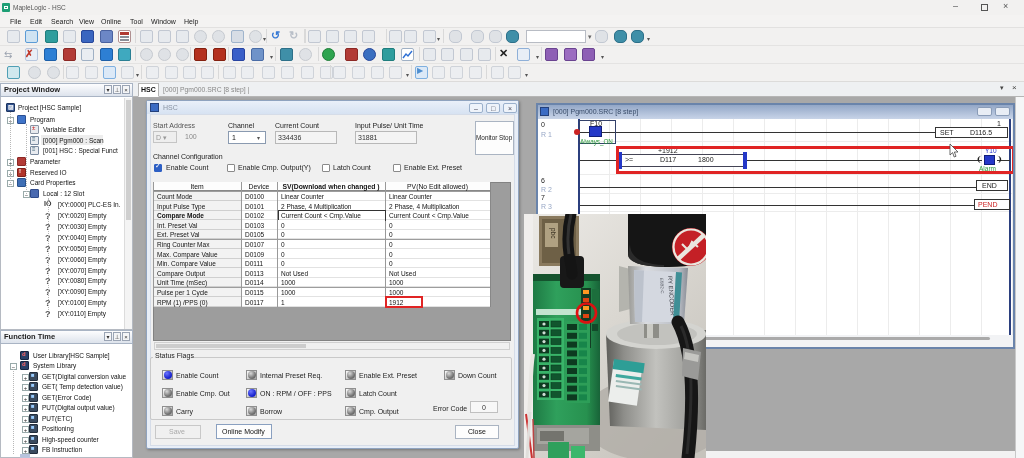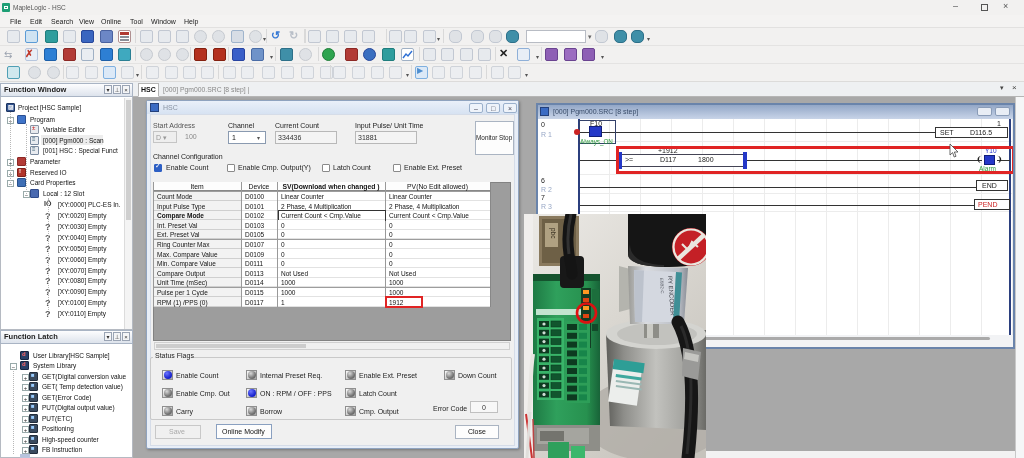--- a/index.html
+++ b/index.html
@@ -156,21 +156,21 @@
 <div class="sep" style="left:141px;top:65px;"></div>
 <div class="sep" style="left:218px;top:65px;"></div>
 <div class="sep" style="left:330px;top:65px;"></div>
 <div class="sep" style="left:411px;top:65px;"></div>
 <div class="sep" style="left:486px;top:65px;"></div>
 <div class="tx" style="left:136px;top:71px;font-size:6px;color:#555;">▾</div>
 <div class="tx" style="left:406px;top:71px;font-size:6px;color:#555;">▾</div>
 <div class="tx" style="left:525px;top:71px;font-size:6px;color:#555;">▾</div>
 <div class="ab" style="left:0;top:82px;width:1024px;height:15px;background:#eef0f2;border-bottom:1px solid #b5b5b5;"></div>
 <div class="ab" style="left:0;top:83px;width:133px;height:14px;background:linear-gradient(#fdfdfe,#dde3ec);border:1px solid #a9b4c4;"></div>
-<div class="tx" style="left:4px;top:85px;font-size:7.5px;font-weight:bold;color:#222;">Function Window</div>
+<div class="tx" style="left:4px;top:85px;font-size:7.5px;font-weight:bold;color:#222;">Project Window</div>
 <div class="ab" style="left:104px;top:85px;width:8px;height:9px;background:#f4f5f7;border:1px solid #9aa4b4;font-size:6px;color:#333;text-align:center;line-height:8px;">▾</div>
 <div class="ab" style="left:113px;top:85px;width:8px;height:9px;background:#f4f5f7;border:1px solid #9aa4b4;font-size:6px;color:#333;text-align:center;line-height:8px;">⊥</div>
 <div class="ab" style="left:122px;top:85px;width:8px;height:9px;background:#f4f5f7;border:1px solid #9aa4b4;font-size:6px;color:#333;text-align:center;line-height:8px;">×</div>
 <div class="ab" style="left:138px;top:83px;width:21px;height:14px;background:#fff;border:1px solid #b5b5b5;border-bottom:1px solid #fff;"></div>
 <div class="tx" style="left:141px;top:86px;font-size:7px;font-weight:bold;color:#111;">HSC</div>
 <div class="tx" style="left:163px;top:86px;font-size:6.8px;color:#888;">[000] Pgm000.SRC [8 step] |</div>
 <div class="tx" style="left:1000px;top:84px;font-size:7px;color:#444;">▾</div>
 <div class="tx" style="left:1012px;top:83px;font-size:8px;color:#444;">×</div>
 <div class="ab" style="left:0;top:97px;width:133px;height:233px;background:#fff;border:1px solid #b5bac2;border-top:none;"></div>
 <div class="ab" style="left:6px;top:103px;width:9px;height:9px;background:#31538f;border:1px solid #1d3562;border-radius:1px;">
@@ -228,21 +228,21 @@
 <div class="tx" style="left:45px;top:298.2px;font-size:9px;font-weight:bold;color:#555;">?</div>
 <div class="tx" style="left:58px;top:299.2px;font-size:6.5px;font-weight:normal;color:#111;">[XY:0100] Empty</div>
 <div class="tx" style="left:45px;top:309.1px;font-size:9px;font-weight:bold;color:#555;">?</div>
 <div class="tx" style="left:58px;top:310.1px;font-size:6.5px;font-weight:normal;color:#111;">[XY:0110] Empty</div>
 <div class="ab" style="left:124px;top:98px;width:8px;height:231px;background:#f4f4f4;border-left:1px solid #dcdcdc;"></div>
 <div class="ab" style="left:125.5px;top:100px;width:5px;height:120px;background:#cfcfcf;"></div>
 <div class="ab" style="left:10px;top:112px;width:1px;height:75px;border-left:1px dotted #b8b8b8;"></div>
 <div class="ab" style="left:26px;top:124px;width:1px;height:70px;border-left:1px dotted #b8b8b8;"></div>
 <div class="ab" style="left:48px;top:198px;width:1px;height:112px;border-left:1px dotted #b8b8b8;"></div>
 <div class="ab" style="left:0;top:330px;width:133px;height:14px;background:linear-gradient(#fdfdfe,#dde3ec);border:1px solid #a9b4c4;"></div>
-<div class="tx" style="left:4px;top:332px;font-size:7.5px;font-weight:bold;color:#222;">Function Latch</div>
+<div class="tx" style="left:4px;top:332px;font-size:7.5px;font-weight:bold;color:#222;">Function Time</div>
 <div class="ab" style="left:104px;top:332px;width:8px;height:9px;background:#f4f5f7;border:1px solid #9aa4b4;font-size:6px;color:#333;text-align:center;line-height:8px;">▾</div>
 <div class="ab" style="left:113px;top:332px;width:8px;height:9px;background:#f4f5f7;border:1px solid #9aa4b4;font-size:6px;color:#333;text-align:center;line-height:8px;">⊥</div>
 <div class="ab" style="left:122px;top:332px;width:8px;height:9px;background:#f4f5f7;border:1px solid #9aa4b4;font-size:6px;color:#333;text-align:center;line-height:8px;">×</div>
 <div class="ab" style="left:0;top:344px;width:133px;height:114px;background:#fff;border:1px solid #b5bac2;border-top:none;"></div>
 <div class="ab" style="left:20px;top:350.5px;width:9px;height:9px;background:#2a3f66;border:1px solid #17243f;border-radius:1px;">
       <span style="font-size:6px;color:#f66;position:absolute;left:1px;top:-1px;font-weight:bold;">d</span>
     </div>
 <div class="tx" style="left:33px;top:351.5px;font-size:6.5px;font-weight:normal;color:#111;">User Library[HSC Sample]</div>
 <div class="ab" style="left:10px;top:363px;width:7px;height:7px;background:#fff;border:1px solid #9aa;font-size:6px;line-height:6px;text-align:center;color:#333;">−</div>
 <div class="ab" style="left:20px;top:361px;width:9px;height:9px;background:#2a3f66;border:1px solid #17243f;border-radius:1px;">

